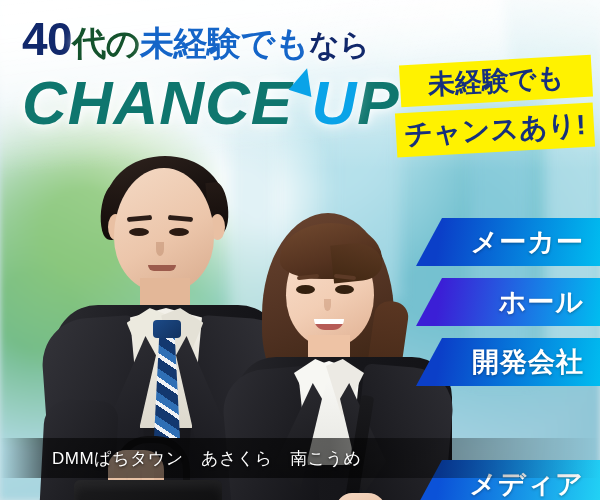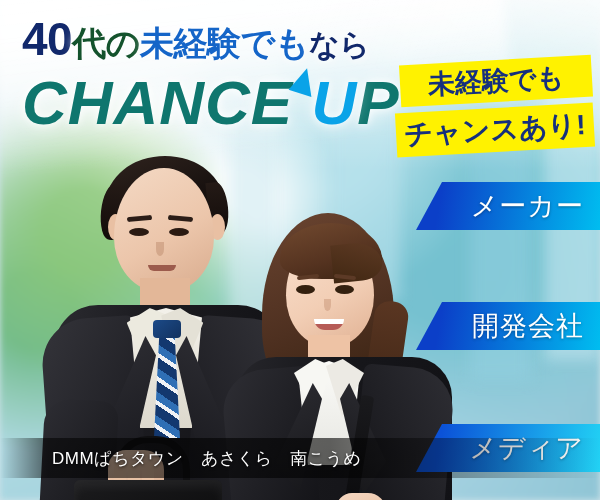--- a/index.html
+++ b/index.html
@@ -175,23 +175,23 @@
     border-bottom:26px solid #0aa3e8;transform:rotate(18deg);}
 
   
   .badge{position:absolute;background:#fff200;color:#16307d;font-weight:bold;
     white-space:nowrap;display:flex;align-items:center;justify-content:center;}
   .badge-1{left:400px;top:60px;width:192px;height:42px;font-size:27px;transform:rotate(-3.2deg);}
   .badge-2{left:396px;top:108px;width:198px;height:44px;font-size:28px;transform:rotate(-3.2deg);}
 
   
   .cat{position:absolute;height:48px;display:flex;align-items:center;
-    color:#fff;font-weight:normal;font-size:27px;letter-spacing:1px;
+    color:#fff;font-weight:bold;font-size:27px;letter-spacing:1px;
     clip-path:polygon(26px 0,100% 0,100% 100%,0 100%);
-    text-shadow:0 1px 3px rgba(0,0,0,.35);}
+    text-shadow:0 1px 3px rgba(0,0,0,.35);margin-top:36px;}
   .cat span{margin-left:auto;margin-right:16px;}
 
   
   .credit{position:absolute;left:0;bottom:22px;width:600px;height:40px;
     background:linear-gradient(90deg,rgba(0,0,0,0) 0%,rgba(0,0,0,.55) 8%,rgba(0,0,0,.6) 55%,rgba(0,0,0,0) 100%);
     display:flex;align-items:center;}
   .credit span{color:#fff;font-size:17px;margin-left:52px;letter-spacing:.5px;
     text-shadow:0 1px 3px rgba(0,0,0,.8);}
 </style>
 </head>
@@ -278,20 +278,23 @@
   <div class="badge badge-1">
     <span>未経験でも</span>
   </div>
   <div class="badge badge-2">
     <span>チャンスあり!</span>
   </div>
 
   <div class="cat" id="cat0" style="top: 182px; left: 416px; width: 184px; background: linear-gradient(100deg, rgb(11, 63, 200) 0%, rgb(11, 63, 200) 14%, rgb(0, 189, 240) 100%);">
     <span>メーカー</span>
   </div>
+  <div class="cat" id="cat1" style="top: 242px; left: 416px; width: 184px; background: linear-gradient(100deg, rgb(59, 31, 214) 0%, rgb(59, 31, 214) 14%, rgb(0, 189, 240) 100%);">
+    <span>ホール</span>
+  </div>
   <div class="cat" id="cat2" style="top: 302px; left: 416px; width: 184px; background: linear-gradient(100deg, rgb(11, 63, 200) 0%, rgb(11, 63, 200) 14%, rgb(0, 189, 240) 100%); text-align: center;">
     <span>開発会社</span>
   </div>
   <div class="cat" id="cat4" style="top: 424px; left: 416px; width: 184px; background: linear-gradient(100deg, rgb(11, 82, 216) 0%, rgb(11, 82, 216) 14%, rgb(34, 211, 245) 100%);">
     <span>メディア</span>
   </div>
 
   <div class="credit">
     <span>DMMぱちタウン　あさくら　南こうめ</span>
   </div>

